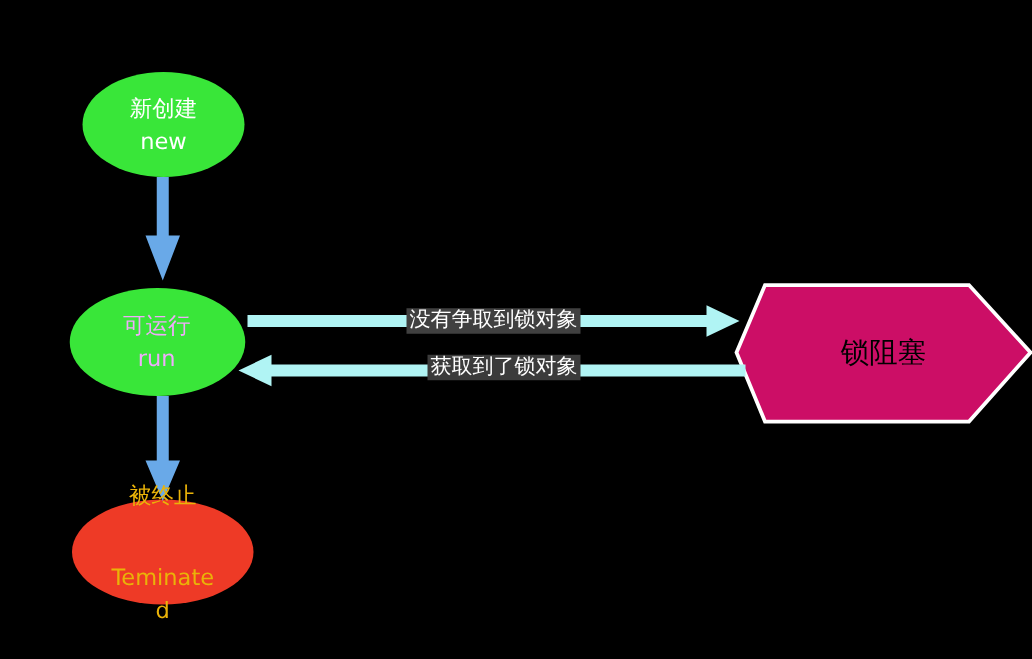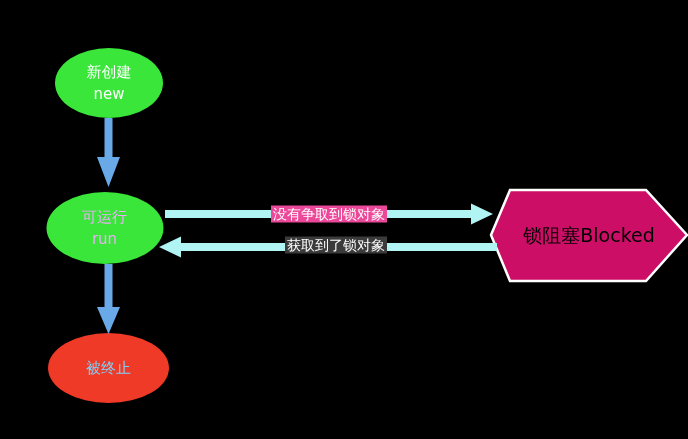--- a/index.html
+++ b/index.html
@@ -86,26 +86,26 @@
   <div class="node-label pos-new" style="color: rgb(255, 255, 255);">
     <span class="line">新创建</span>
     <span class="line">new</span>
   </div>
 
   <div class="node-label pos-run" style="color: #f0abfc;">
     <span class="line">可运行</span>
     <span class="line">run</span>
   </div>
 
-  <div class="node-label pos-term" style="color: #7dd3fc; gap: 33px;">
+  <div class="node-label pos-term" style="color: #eab308; gap: 33px;">
     <span class="line">被终止</span>
+    <span class="line line-en">Teminated</span>
   </div>
 
   <div class="hex-label" style="color: rgb(0, 0, 0);">
     <span class="line">锁阻塞</span>
-    <span class="line">Blocked</span>
   </div>
 
-  <div class="edge-label pos-label1" style="background: #ec4899; color: rgb(255, 255, 255);">没有争取到锁对象</div>
+  <div class="edge-label pos-label1" style="background: #404040; color: rgb(255, 255, 255);">没有争取到锁对象</div>
 
   <div class="edge-label pos-label2" style="background: rgb(59, 59, 59); color: rgb(255, 255, 255);">获取到了锁对象</div>
 
 </div>
 
 </body></html>

